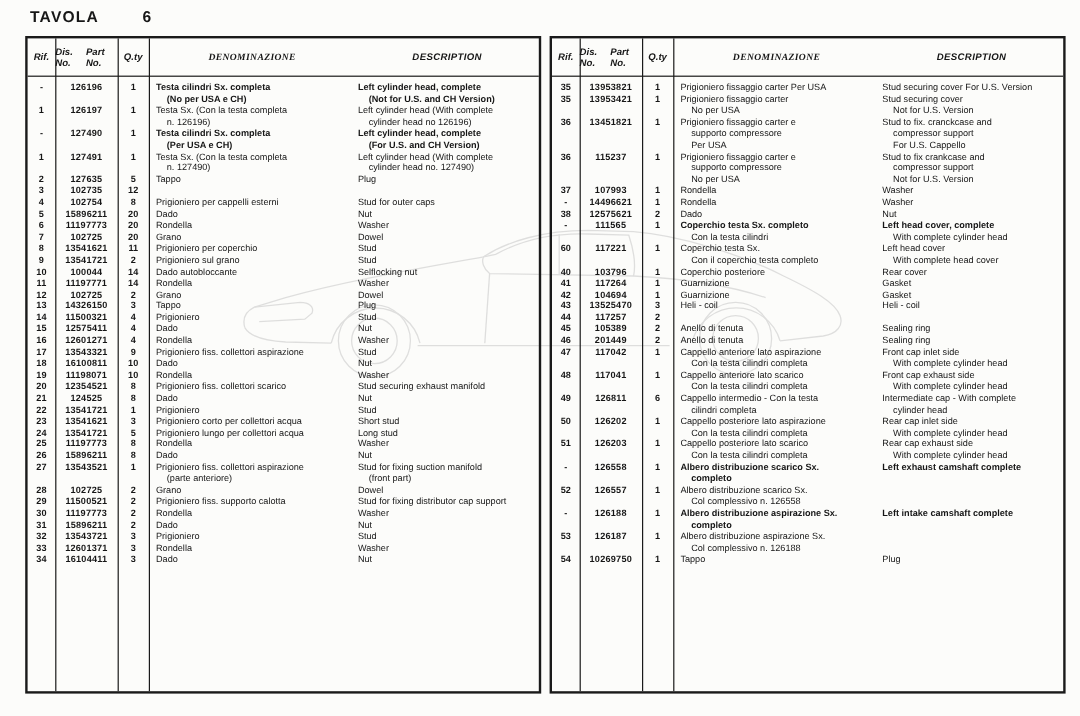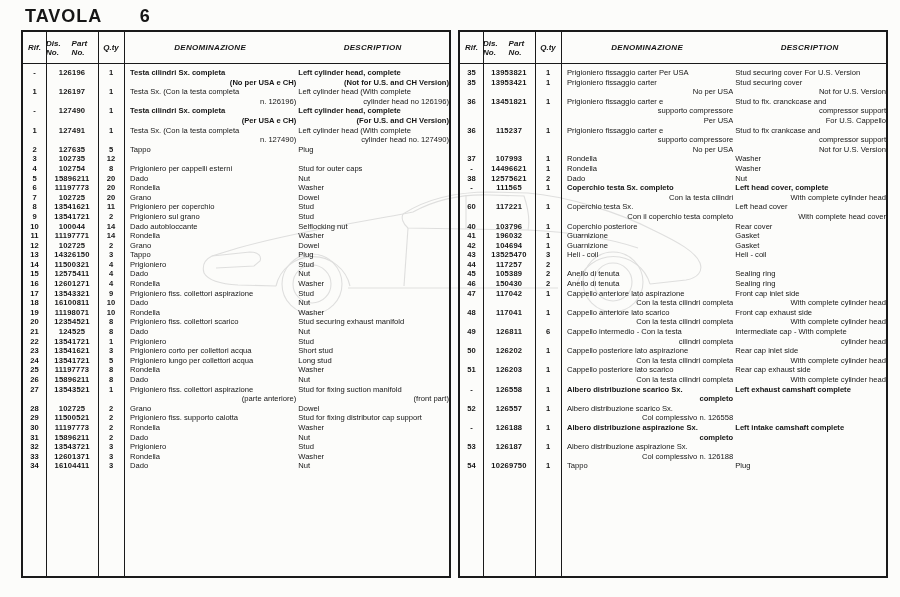--- a/index.html
+++ b/index.html
@@ -2,44 +2,44 @@
 <html><head>
 <meta charset="utf-8">
 <style>
   html,body{margin:0;padding:0;}
   body{
     width:900px;height:597px;position:relative;overflow:hidden;
     background:#fcfcfa;color:#161616;
     font-family:"Liberation Sans","DejaVu Sans",sans-serif;
     -webkit-font-smoothing:antialiased;
   }
-  .title-row{position:absolute;left:25px;top:6px;font-size:18px;font-weight:bold;letter-spacing:1px;z-index:2;}
+  .title-row{position:absolute;left:25px;top:6px;font-size:13px;font-weight:bold;letter-spacing:1px;z-index:2;}
   .title-row .tnum{margin-left:32px;}
   .watermark{position:absolute;left:198px;top:168px;width:512px;height:160px;z-index:0;}
   .tables{position:absolute;left:21px;top:30px;width:867px;bottom:19px;display:flex;gap:7px;z-index:1;}
   .ptable{flex:1;border:2px solid #1a1a1a;position:relative;display:flex;flex-direction:column;background:transparent;}
   .vline{position:absolute;top:0;bottom:0;width:1px;background:#1a1a1a;}
   .vl-1{left:23px;} .vl-2{left:75px;} .vl-3{left:101px;}
   .thead{display:flex;border-bottom:1.4px solid #1a1a1a;height:31px;
     font-style:italic;font-weight:bold;font-size:8px;flex:none;}
   .thead>div{display:flex;align-items:center;justify-content:center;}
   .h-rif{width:23px;} .h-part{width:52px;flex-direction:row;line-height:9px;} .h-qty{width:26px;}
   .h-text{flex:1;display:flex;}
-  .h-den{width:53%;display:flex;align-items:center;justify-content:center;letter-spacing:.3px;}
+  .h-den{width:53%;display:flex;align-items:center;justify-content:center;letter-spacing:.3px;font-family:Liberation Serif, serif;}
   .h-dsc{width:47%;display:flex;align-items:center;justify-content:center;letter-spacing:.3px;}
   .tbody{padding-top:4px;font-size:7.6px;line-height:9.6px;flex:none;}
   .trow{display:flex;}
   .c-rif{width:23px;text-align:center;font-weight:bold;flex:none;}
   .c-part{width:52px;text-align:center;font-weight:bold;flex:none;letter-spacing:.2px;}
   .c-qty{width:26px;text-align:center;font-weight:bold;flex:none;}
   .c-txt{flex:1;display:flex;min-width:0;}
   .c-den{width:53%;padding-left:6px;box-sizing:border-box;}
   .c-dsc{width:47%;padding-left:2px;box-sizing:border-box;}
   .ln{white-space:nowrap;overflow:hidden;}
-  .ln.cont{padding-left:9px;text-align:right;}
+  .ln.cont{padding-left:9px;}
   .ln.b{font-weight:bold;}
   .tfill{flex:1;}
 </style>
 </head>
 <body>
 
 <div class="title-row">
   <span>TAVOLA</span>
   <span class="tnum">6</span>
 </div>
@@ -723,21 +723,21 @@
             <div class="c-den">
               <div class="ln">Coperchio posteriore</div>
             </div>
             <div class="c-dsc">
               <div class="ln">Rear cover</div>
             </div>
           </div>
         </div>
         <div class="trow">
           <div class="c-rif">41</div>
-          <div class="c-part">196032</div>
+          <div class="c-part">117264</div>
           <div class="c-qty">1</div>
           <div class="c-txt">
             <div class="c-den">
               <div class="ln">Guarnizione</div>
             </div>
             <div class="c-dsc">
               <div class="ln">Gasket</div>
             </div>
           </div>
         </div>
@@ -780,21 +780,21 @@
             <div class="c-den">
               <div class="ln">Anello di tenuta</div>
             </div>
             <div class="c-dsc">
               <div class="ln">Sealing ring</div>
             </div>
           </div>
         </div>
         <div class="trow">
           <div class="c-rif">46</div>
-          <div class="c-part">150430</div>
+          <div class="c-part">201449</div>
           <div class="c-qty">2</div>
           <div class="c-txt">
             <div class="c-den">
               <div class="ln">Anello di tenuta</div>
             </div>
             <div class="c-dsc">
               <div class="ln">Sealing ring</div>
             </div>
           </div>
         </div>

